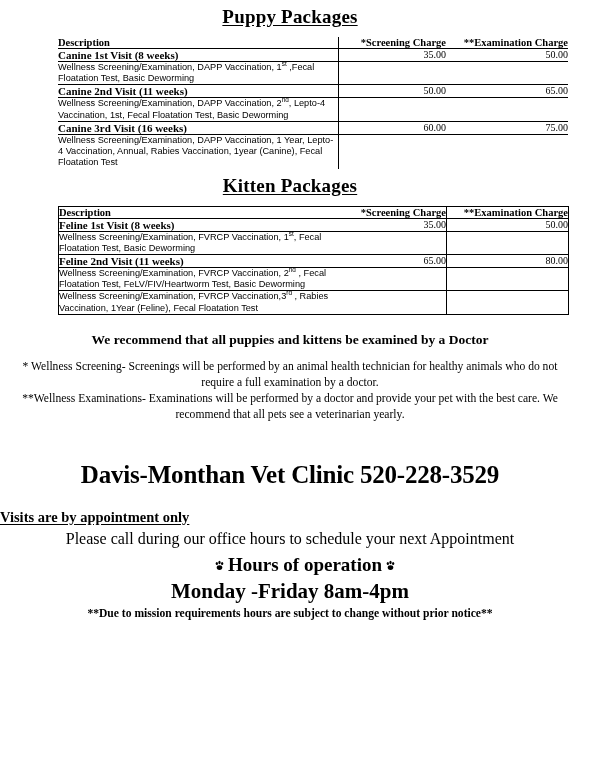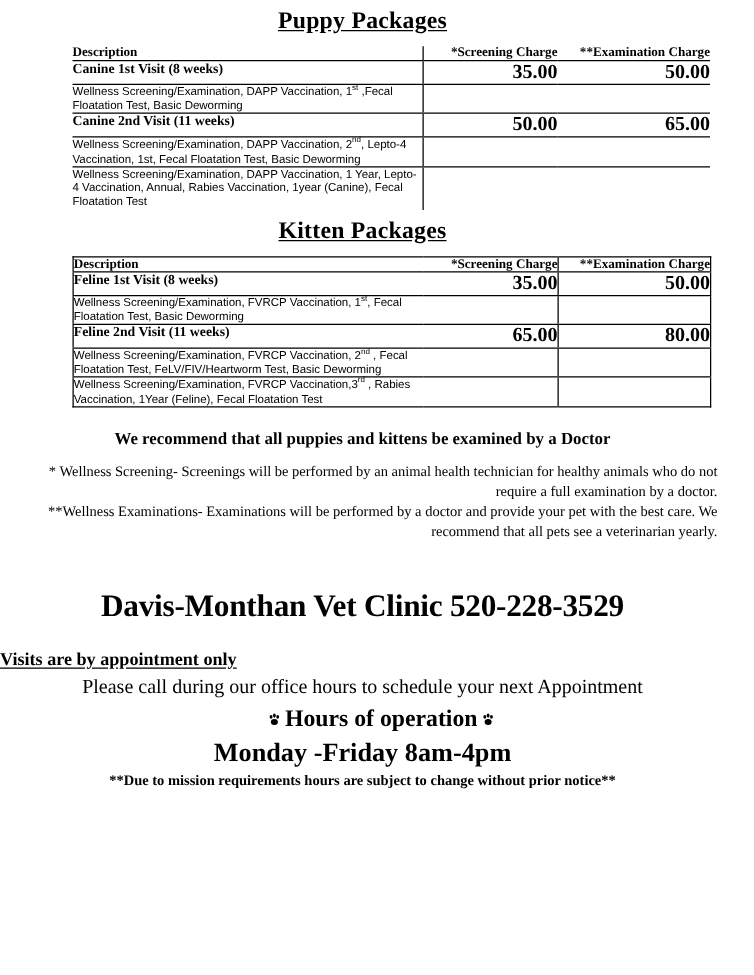--- a/index.html
+++ b/index.html
@@ -73,22 +73,22 @@
 
   
   .visit-name {
     font-weight: bold;
     font-size: 11px;
     text-align: left;
     padding: 2px 0 2px 4px;
     white-space: nowrap;
   }
   .visit-price {
-    font-weight: bold;
-    font-size: 16px;
+    font-weight: normal;
+    font-size: 10px;
     text-align: right;
     padding: 2px 6px 2px 0;
   }
 
   
   .detail-cell {
     font-family: "Liberation Sans", sans-serif;
     font-size: 9.2px;
     line-height: 1.22;
     text-align: left;
@@ -131,21 +131,21 @@
   .recommend {
     text-align: center;
     font-weight: bold;
     font-size: 13.5px;
     margin: 17px 0 0 0;
     font-family: "Liberation Serif", serif;
   }
 
   .note-block {
     margin: 11px 6px 0 6px;
-    text-align: right;
+    text-align: center;
     font-size: 11.6px;
     line-height: 1.38;
     font-family: "Liberation Serif", serif;
   }
   .note-block p { margin: 0; }
 
   
   .clinic-name {
     text-align: center;
     font-weight: bold;
@@ -244,20 +244,25 @@
         <td class="visit-name">Canine 2nd Visit (11 weeks)</td>
         <td class="visit-price vsep">50.00</td>
         <td class="visit-price">65.00</td>
       </tr>
       <tr class="r-detail">
         <td class="detail-cell"><span>Wellness Screening/Examination, DAPP Vaccination, 2</span><sup>nd</sup><span>, Lepto-4 Vaccination, 1st, Fecal Floatation Test, Basic Deworming</span></td>
         <td class="vsep"></td>
         <td></td>
       </tr>
 
+      <tr class="r-visit">
+        <td class="visit-name">Canine 3rd Visit (16 weeks)</td>
+        <td class="visit-price vsep">60.00</td>
+        <td class="visit-price">75.00</td>
+      </tr>
       <tr class="r-detail last">
         <td class="detail-cell"><span>Wellness Screening/Examination, DAPP Vaccination, 1 Year, Lepto-4 Vaccination, Annual, Rabies Vaccination, 1year (Canine), Fecal Floatation Test</span><sup></sup><span></span></td>
         <td class="vsep"></td>
         <td></td>
       </tr>
     </tbody>
   </table>
 
   <h1 class="section-title" id="kitten-title">
     <span>Kitten Packages</span>

